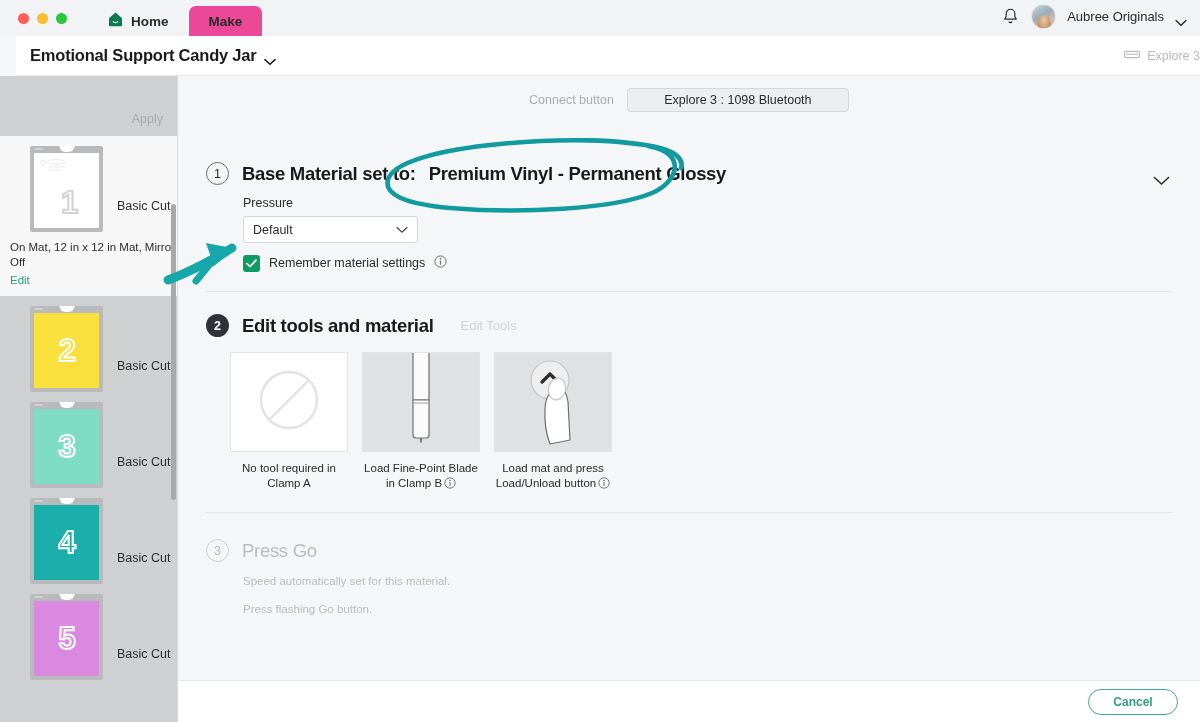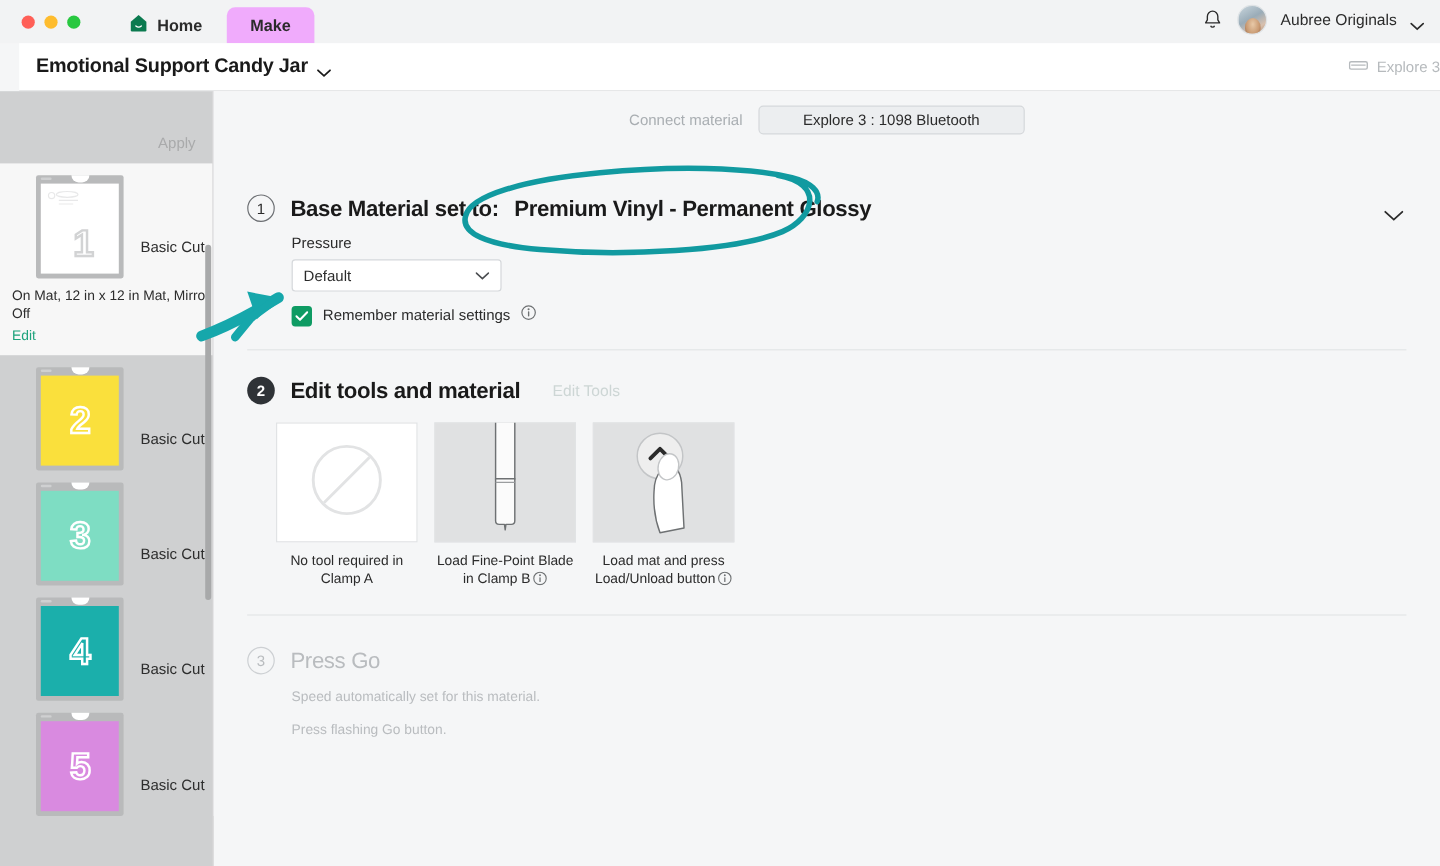--- a/index.html
+++ b/index.html
@@ -18,21 +18,21 @@
   .lights { display:flex; gap:8px; padding:0 0 12px 18px; align-items:center; }
   .light { width:11px; height:11px; border-radius:50%; }
   .l-red{background:#ff5f57;} .l-yel{background:#febc2e;} .l-grn{background:#28c840;}
 
   .tab {
     height:30px; display:flex; align-items:center; gap:7px;
     padding:0 20px; font-size:13.5px; font-weight:700; color:#2b2b2b;
     border-radius:7px 7px 0 0; cursor:pointer;
   }
   .tab.home { margin-left:20px; background:transparent; }
-  .tab.active { background:#f0abfc;justify-content:flex-end; }
+  .tab.active { background:#ec4899;justify-content:flex-end; }
   .home-ico { display:block; }
 
   .tb-right {
     position:absolute; right:14px; bottom:7px;
     display:flex; align-items:center; gap:11px;
   }
   .bell { width:19px; height:19px; cursor:pointer; }
   .avatar {
     width:25px; height:25px; border-radius:50%;
     background:linear-gradient(150deg,#c9d6dd 0%,#9aacb8 45%,#d8c0ae 75%,#b08a6e 100%);
@@ -373,21 +373,21 @@
         </div>
       </div>
 
       <div class="scrollbar"></div>
     </div>
   </div>
 
   <div class="main">
 
     <div class="connect-row">
-      <span class="connect-label">Connect material</span>
+      <span class="connect-label">Connect button</span>
       <span class="machine-select">Explore 3 : 1098 Bluetooth</span>
     </div>
 
     <div class="step step1">
       <div class="step-head">
         <span class="badge outline">1</span>
         <span class="step-title">Base Material set to:</span>
         <span class="mat-value">Premium Vinyl - Permanent Glossy</span>
       </div>
       <span class="chev-collapse">
@@ -490,20 +490,23 @@
     <div class="step step3">
       <div class="step-head">
         <span class="badge dim">3</span>
         <span class="step-title dim">Press Go</span>
       </div>
       <div class="step3-sub">Speed automatically set for this material.</div>
       <div class="step3-sub2">Press flashing Go button.</div>
     </div>
   </div>
 
+  <div class="footer">
+    <span class="cancel-btn">Cancel</span>
+  </div>
 
   <svg class="annot" width="1200" height="722">
 
     <path d="M648 146
              C688 153, 678 182, 652 193
              C614 209, 520 214, 450 208
              C404 204, 384 194, 388 180
              C392 163, 436 150, 500 144
              C560 138, 622 139, 660 148
              C676 152, 684 160, 681 168" fill="none" stroke="#119aa0" stroke-width="4.6" stroke-linecap="round"></path>

